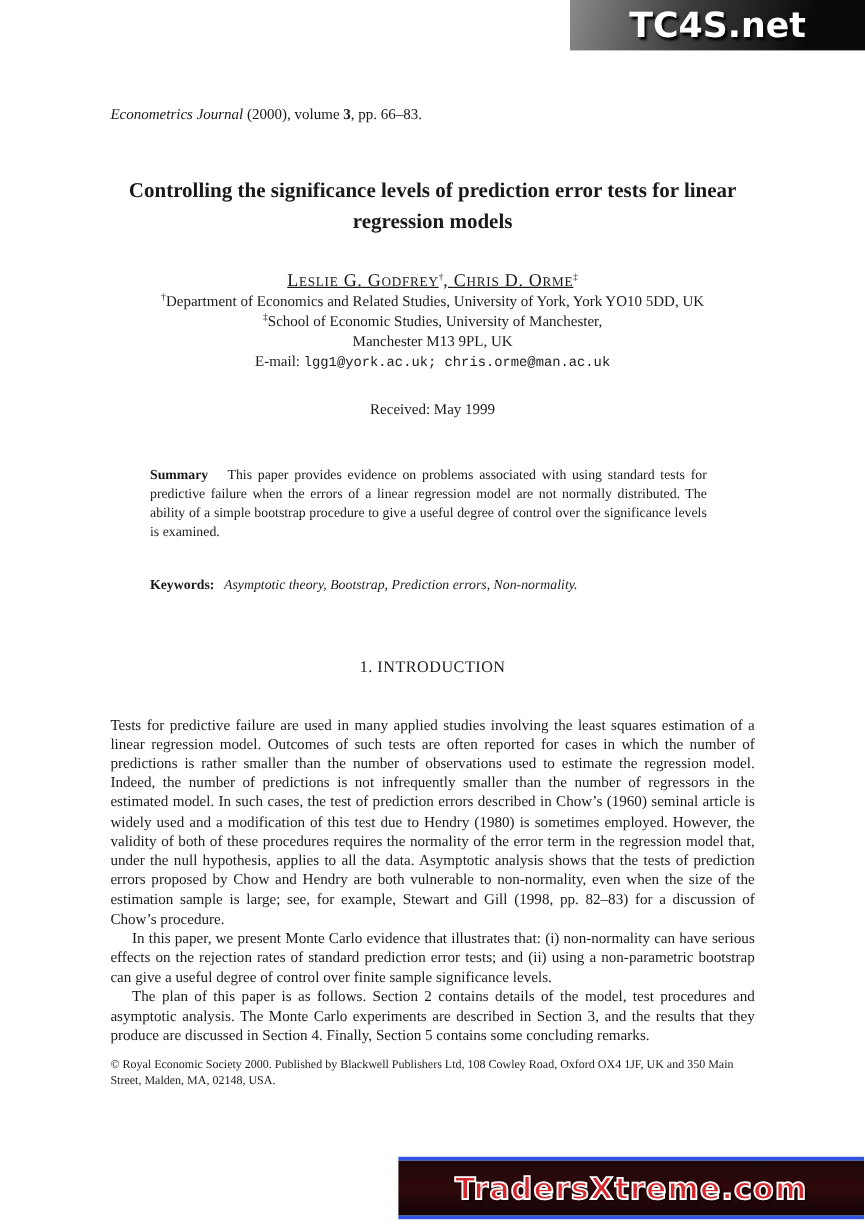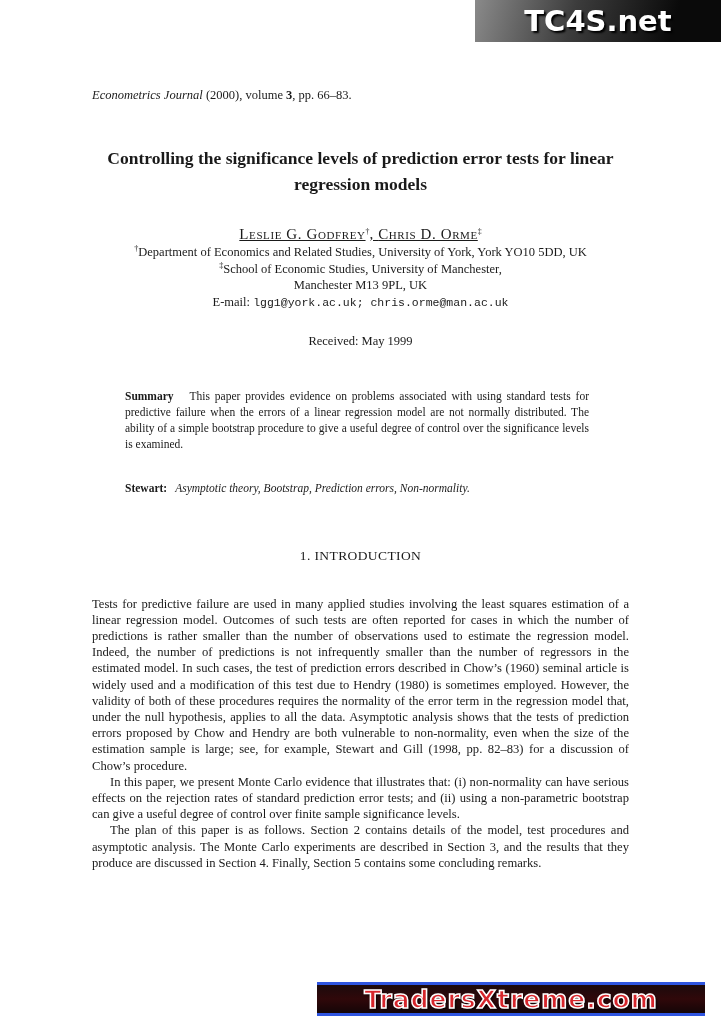--- a/index.html
+++ b/index.html
@@ -116,22 +116,22 @@
   }
   .wm-dlsub-text{
     font-family:"DejaVu Sans", sans-serif;
     font-weight:bold;font-size:37px;
     color:var(--dlsub-red);
     -webkit-text-stroke:2px #ffffff;
     text-shadow:3px 3px 2px rgba(0,0,0,0.6);
     letter-spacing:3px;
   }
   .wm-traders{
-    position:absolute;bottom:8px;right:16px;
-    width:388px;height:34px;
+    position:absolute;bottom:8px;right:1px;
+    width:388px;height:52px;
     background:linear-gradient(to bottom,#1c0a0c 0%,#30080a 50%,#140507 100%);
     border-top:3px solid var(--traders-blue);
     border-bottom:3px solid var(--traders-blue);
     display:flex;align-items:center;justify-content:center;
     z-index:6;
   }
   .wm-traders-text{
     font-family:"DejaVu Sans", sans-serif;
     font-weight:bold;font-size:25px;
     color:var(--traders-red);
@@ -160,28 +160,29 @@
     <p class="affil"><sup>†</sup><span>Department of Economics and Related Studies, University of York, York YO10 5DD, UK</span></p>
     <p class="affil"><sup>‡</sup><span>School of Economic Studies, University of Manchester,</span></p>
     <p class="affil">Manchester M13 9PL, UK</p>
 
     <p class="email-line"><span>E-mail: </span><span class="mono">lgg1@york.ac.uk; chris.orme@man.ac.uk</span></p>
 
     <p class="received">Received: May 1999</p>
 
     <div class="summary"><span class="sum-label">Summary</span><span>This paper provides evidence on problems associated with using standard tests for predictive failure when the errors of a linear regression model are not normally distributed. The ability of a simple bootstrap procedure to give a useful degree of control over the significance levels is examined.</span></div>
 
-    <div class="keywords"><span class="kw-label">Stewart:</span><em>Asymptotic theory, Bootstrap, Prediction errors, Non-normality.</em></div>
+    <div class="keywords"><span class="kw-label">Keywords:</span><em>Asymptotic theory, Bootstrap, Prediction errors, Non-normality.</em></div>
 
     <h2 class="section-heading">1. INTRODUCTION</h2>
 
     <p class="body-para first">Tests for predictive failure are used in many applied studies involving the least squares estimation of a linear regression model. Outcomes of such tests are often reported for cases in which the number of predictions is rather smaller than the number of observations used to estimate the regression model. Indeed, the number of predictions is not infrequently smaller than the number of regressors in the estimated model. In such cases, the test of prediction errors described in Chow’s (1960) seminal article is widely used and a modification of this test due to Hendry (1980) is sometimes employed. However, the validity of both of these procedures requires the normality of the error term in the regression model that, under the null hypothesis, applies to all the data. Asymptotic analysis shows that the tests of prediction errors proposed by Chow and Hendry are both vulnerable to non-normality, even when the size of the estimation sample is large; see, for example, Stewart and Gill (1998, pp. 82–83) for a discussion of Chow’s procedure.</p>
     <p class="body-para indent">In this paper, we present Monte Carlo evidence that illustrates that: (i) non-normality can have serious effects on the rejection rates of standard prediction error tests; and (ii) using a non-parametric bootstrap can give a useful degree of control over finite sample significance levels.</p>
     <p class="body-para indent">The plan of this paper is as follows. Section 2 contains details of the model, test procedures and asymptotic analysis. The Monte Carlo experiments are described in Section 3, and the results that they produce are discussed in Section 4. Finally, Section 5 contains some concluding remarks.</p>
 
+    <p class="footer-note">© Royal Economic Society 2000. Published by Blackwell Publishers Ltd, 108 Cowley Road, Oxford OX4 1JF, UK and 350 Main Street, Malden, MA, 02148, USA.</p>
 
   </div>
 
 
   <div class="wm-traders">
     <span class="wm-traders-text">TradersXtreme.com</span>
   </div>
 
 </div>
 

